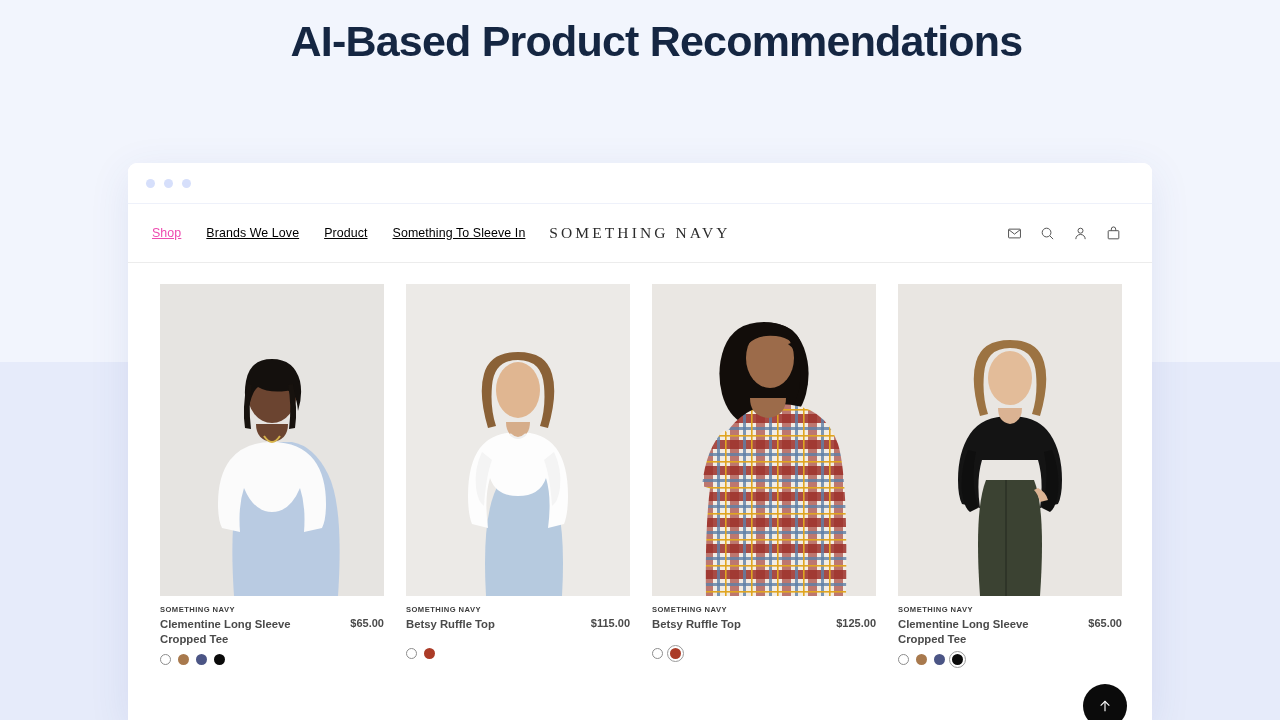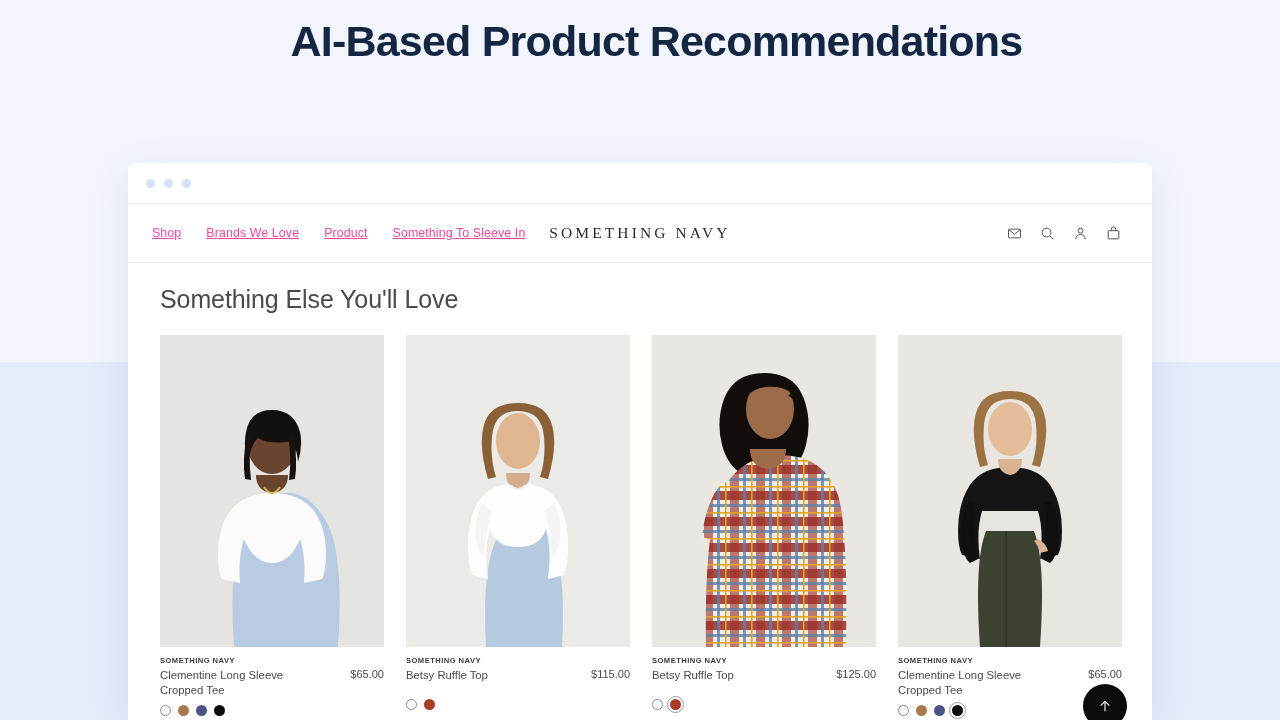--- a/index.html
+++ b/index.html
@@ -78,21 +78,21 @@
     height: 59px;
     border-bottom: 1px solid #ececec;
     display: flex;
     align-items: center;
     position: relative;
     padding: 0 24px;
   }
   #navlinks { display: flex; align-items: center; gap: 25px; }
   .navlink {
     font-size: 12.4px;
-    color: #ec4899;
+    color: #000000;
     letter-spacing: 0.1px;
     white-space: nowrap;
   }
   .navlink.active { color: #ee4bb0; }
 
   #brandlogo {
     position: absolute;
     left: 0; right: 0;
     text-align: center;
     font-size: 15.5px;
@@ -144,20 +144,21 @@
     letter-spacing: 0.45px;
     color: #3c3c3c;
     text-transform: uppercase;
   }
   .titlerow {
     display: flex;
     justify-content: space-between;
     align-items: flex-start;
     margin-top: 3px;
     gap: 8px;
+    font-weight: bold;
   }
   .pname {
     font-size: 11.3px;
     color: #4a4a4a;
     line-height: 1.32;
     max-width: 152px;
   }
   .pprice {
     font-size: 11px;
     color: #4a4a4a;
@@ -245,21 +246,20 @@
       </span>
       <span class="navicon">
         <svg viewBox="0 0 24 24" fill="none" stroke="currentColor" stroke-width="1.6">
           <rect x="3.5" y="7.5" width="17" height="13" rx="1"></rect>
           <path d="M8.5 7.5V5a3.5 3.5 0 017 0v2.5"></path>
         </svg>
       </span>
     </div>
   </div>
 
-  <h2 id="section-title">Something Else You'll Love</h2>
 
   <div id="grid">
 
     <div class="card">
       <div class="photo">
         <svg viewBox="0 0 224 312" preserveAspectRatio="xMidYMid slice">
           <rect width="224" height="312" fill="#e6e4e1"></rect>
           <path d="M74 312 q-6-90 10-122 q14-28 36-32 h12 q22 4 36 32 q16 32 10 122 z" fill="#b9cbe2"></path>
           <path d="M112 158 q-28 0-42 18 q-12 16-12 44 q0 16 4 24 l18 4 q-2-26 4-44 q10 24 28 24 q18 0 28-24 q6 18 4 44 l18-4 q4-8 4-24 q0-28-12-44 q-14-18-42-18z" fill="#fbfbfb"></path>
           <path d="M96 140 q0 16 16 18 q16-2 16-18 z" fill="#6b4430"></path>

